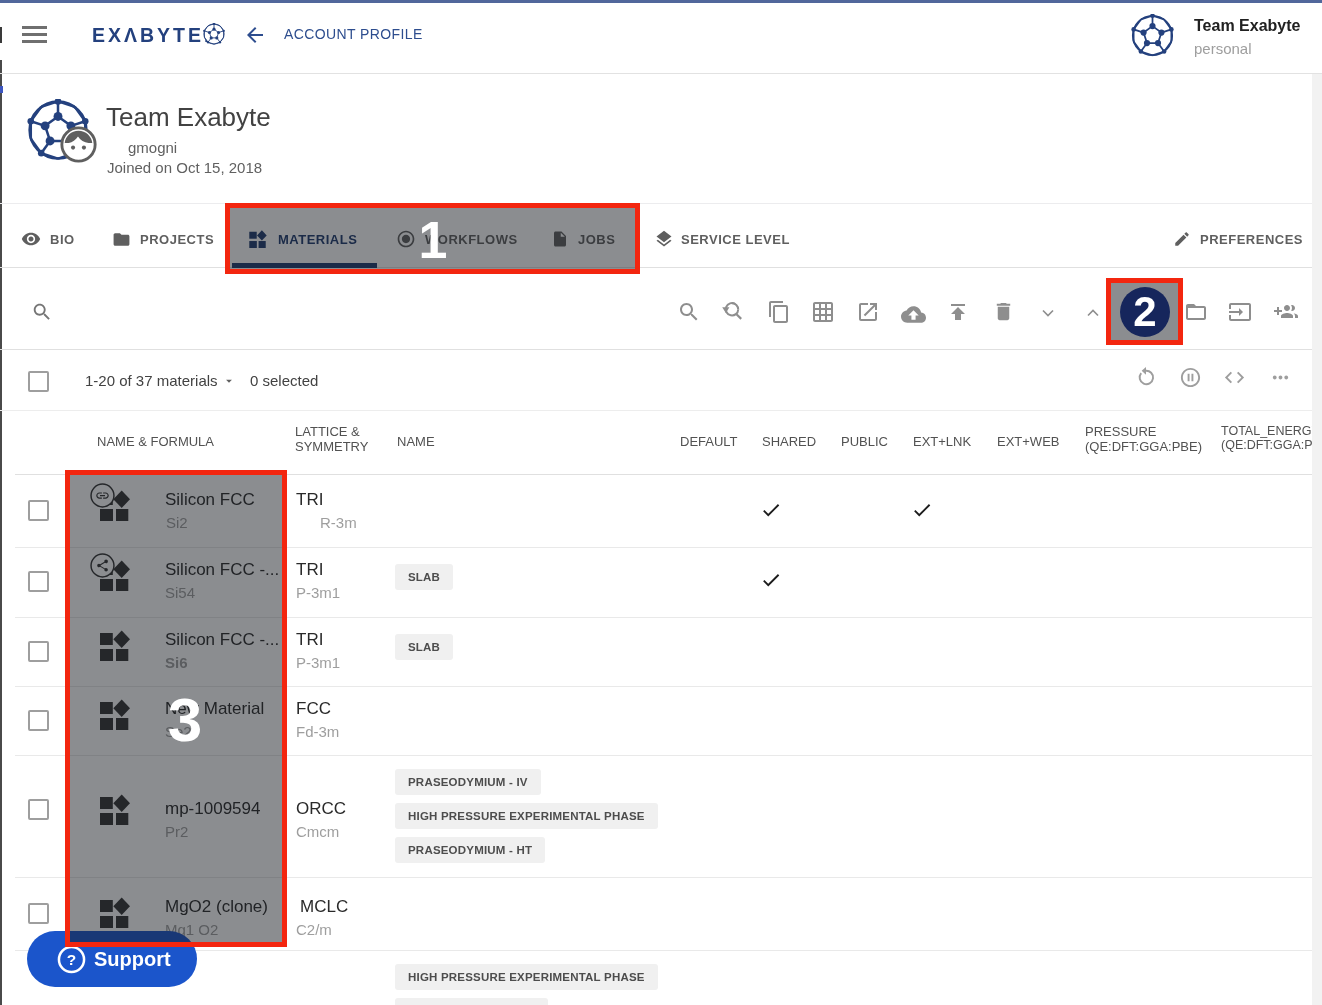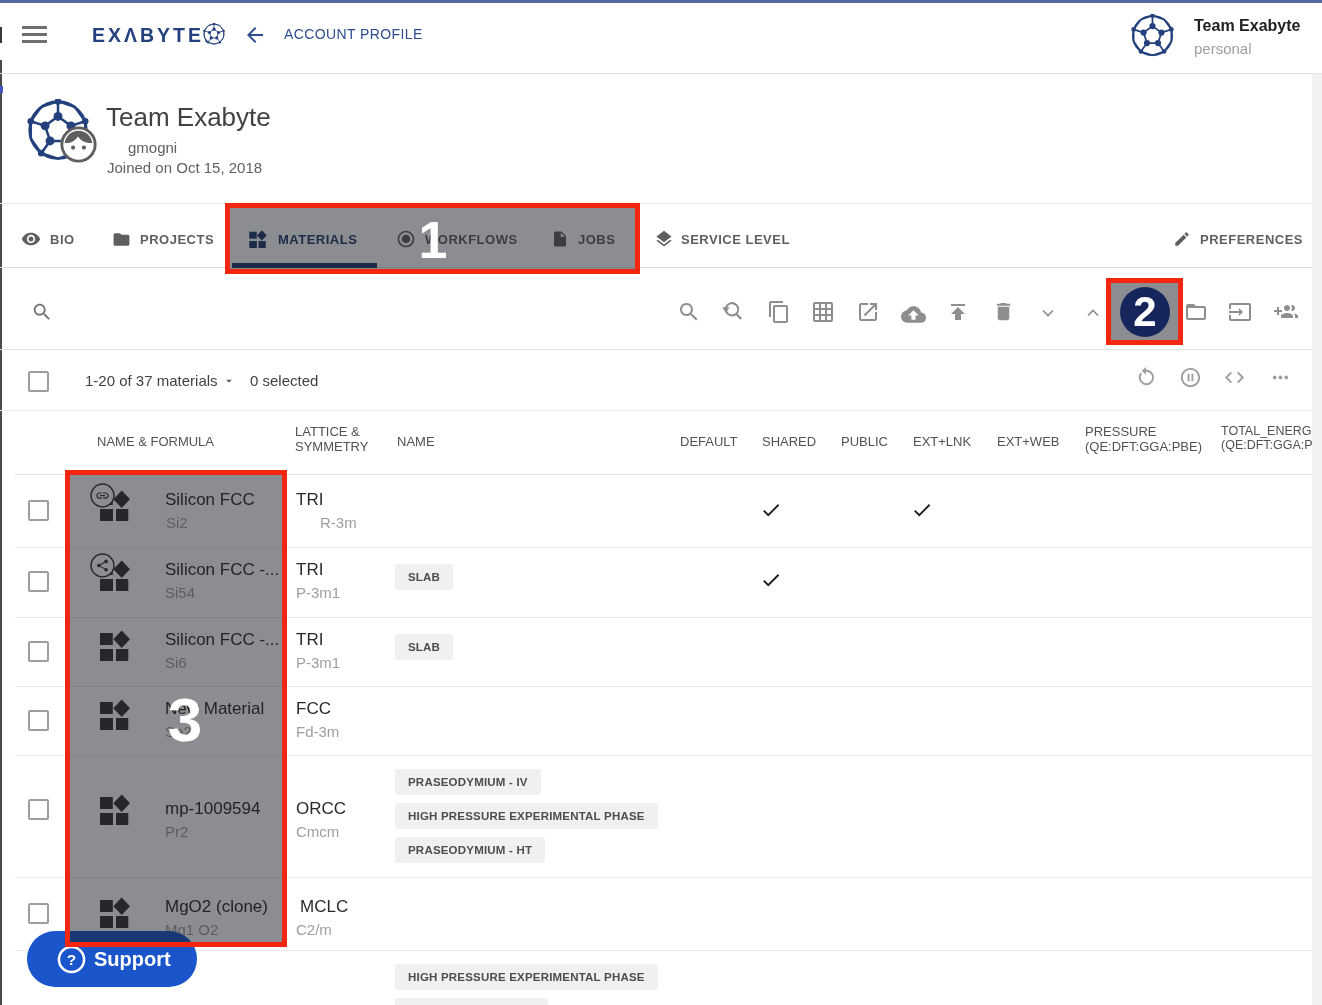--- a/index.html
+++ b/index.html
@@ -220,21 +220,21 @@
 <div class="name2" style="left:296px;top:584px;">P-3m1</div>
 <div class="pill" style="left:395px;top:564px;">SLAB</div>
 <svg class="abs" style="left:760px;top:569px;" width="22" height="22" viewBox="0 0 24 24">
       <path fill="#1c1c1c" d="M9 16.17L4.83 12l-1.42 1.41L9 19 21 7l-1.41-1.41z"></path>
     </svg>
 
 <svg class="abs" style="left:100px;top:630px;" width="30" height="31" viewBox="0 0 30 31">
       <use href="#matic"></use>
     </svg>
 <div class="name1" style="left:165px;top:630px;">Silicon FCC -...</div>
-<div class="name2" style="left:165px;top:654px;">Si6</div>
+<div class="name2" style="left:165px;top:654px;font-weight:bold;">Si6</div>
 <div class="name1" style="left:296px;top:630px;">TRI</div>
 <div class="name2" style="left:296px;top:654px;">P-3m1</div>
 <div class="pill" style="left:395px;top:634px;">SLAB</div>
 
 <svg class="abs" style="left:100px;top:699px;" width="30" height="31" viewBox="0 0 30 31">
       <use href="#matic"></use>
     </svg>
 <div class="name1" style="left:165px;top:699px;">New Material</div>
 <div class="name2" style="left:165px;top:723px;">Se2</div>
 <div class="name1" style="left:296px;top:699px;">FCC</div>

